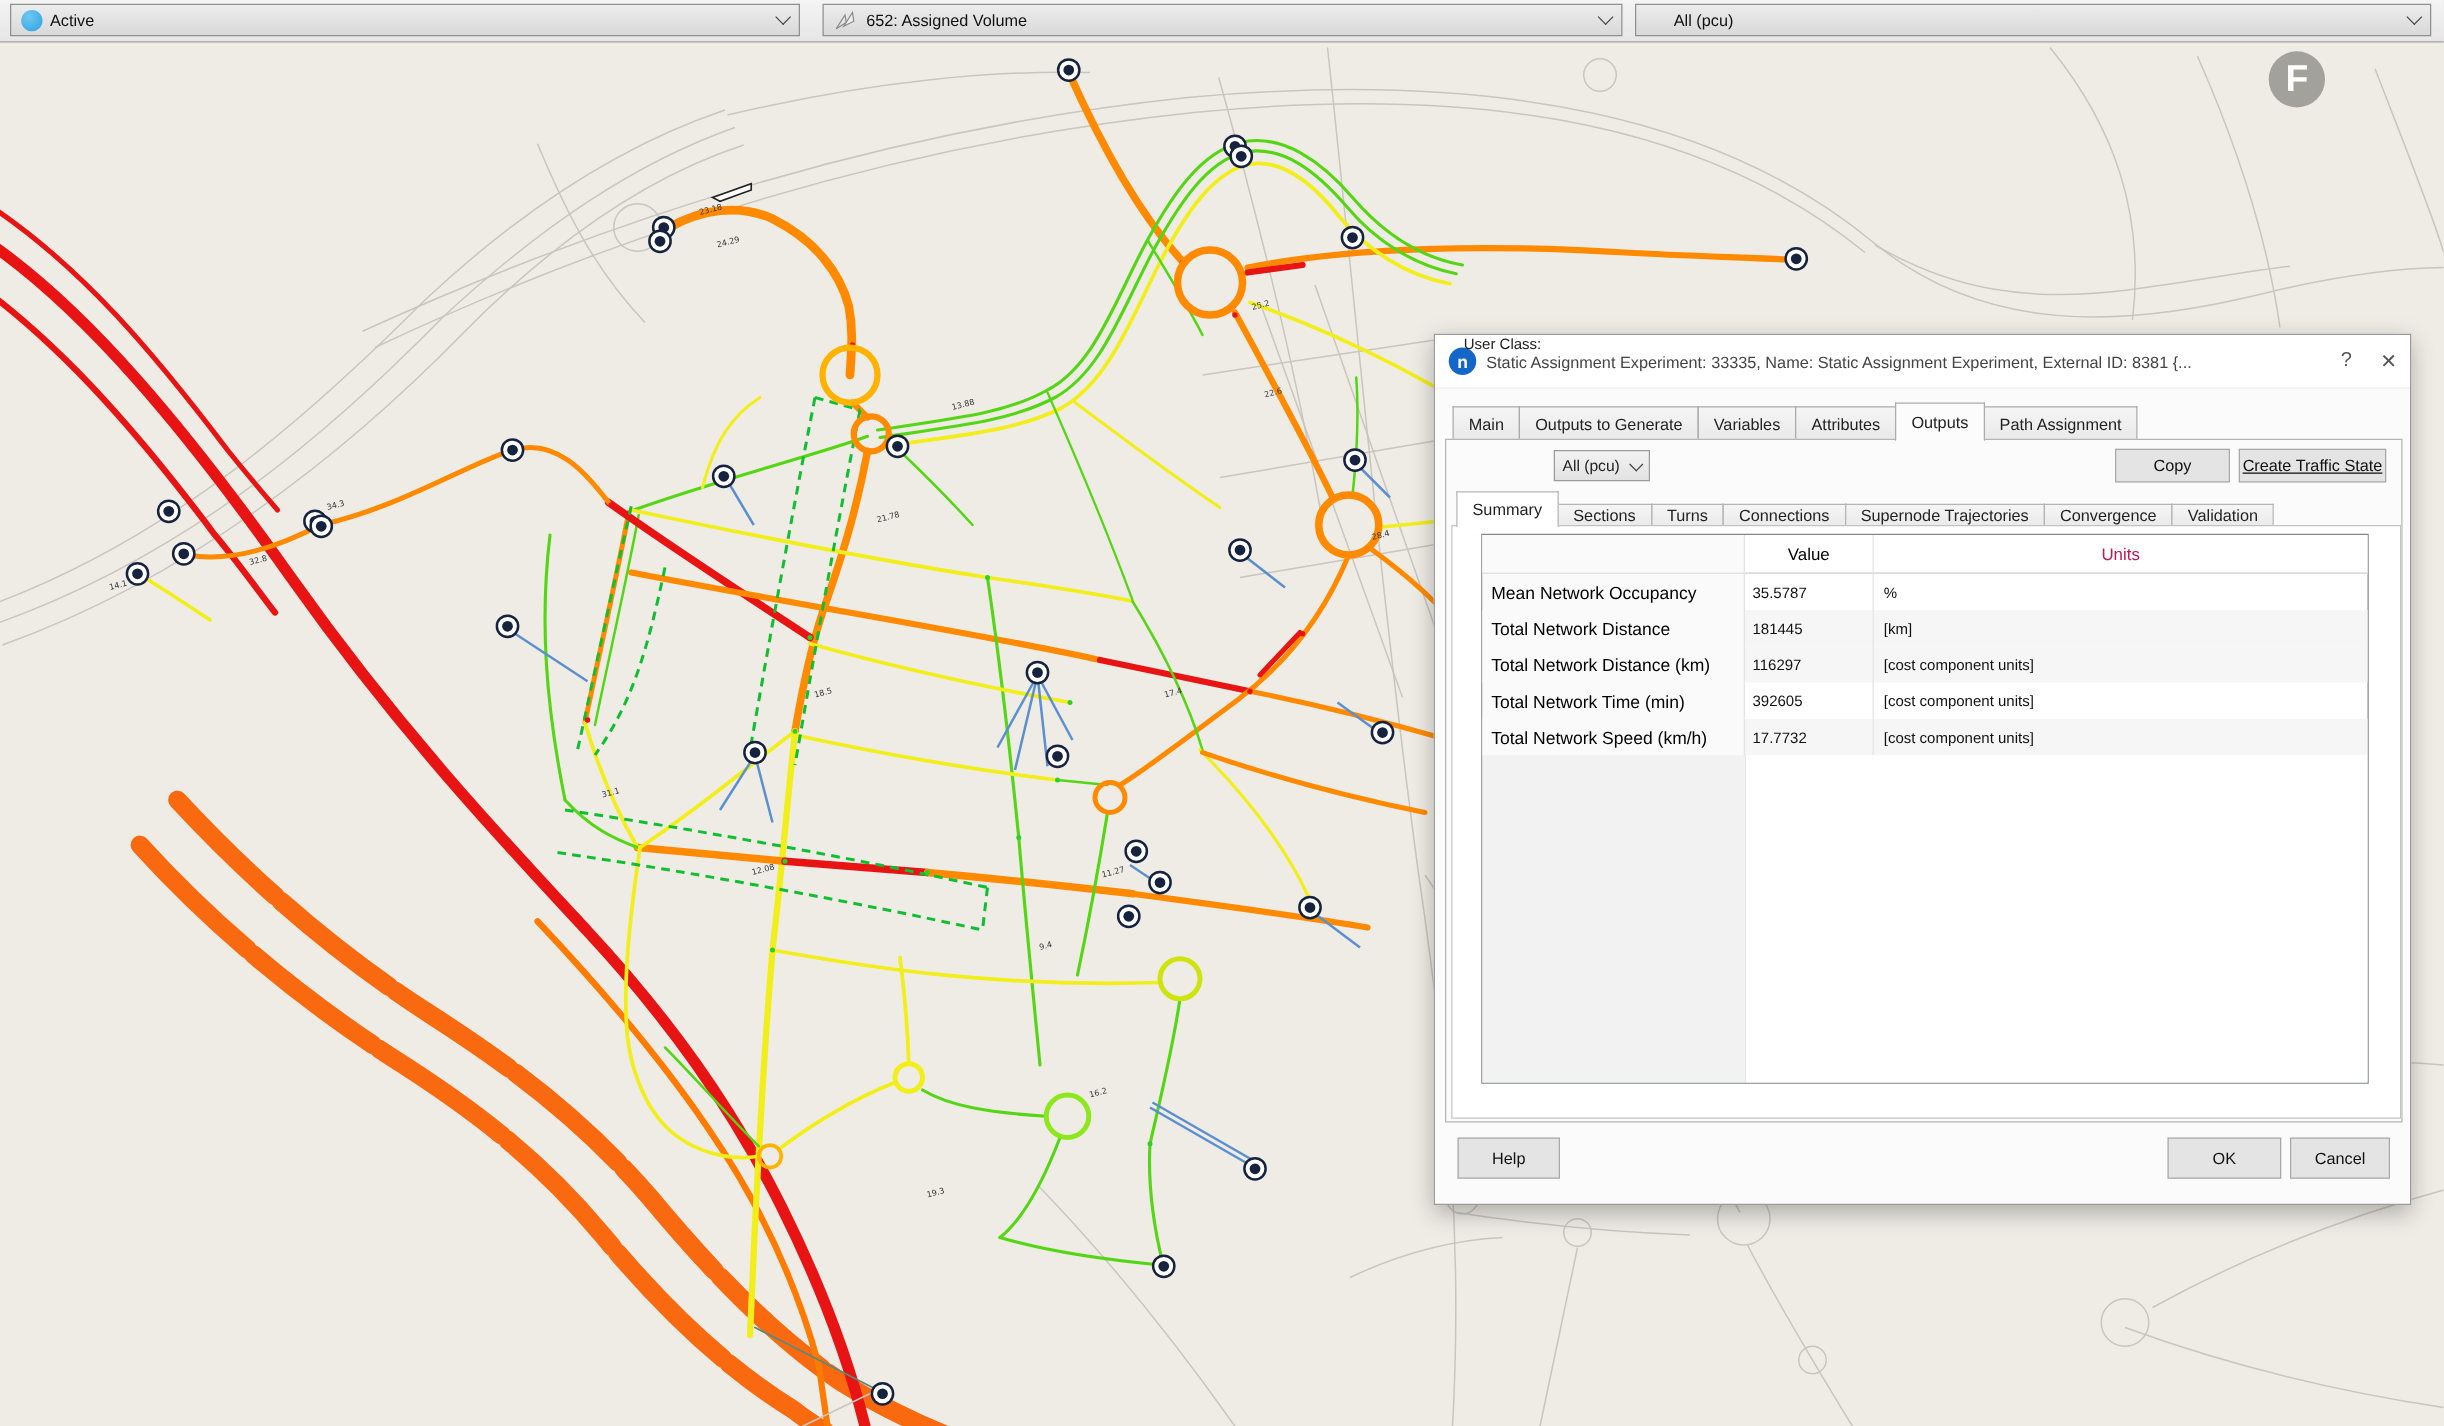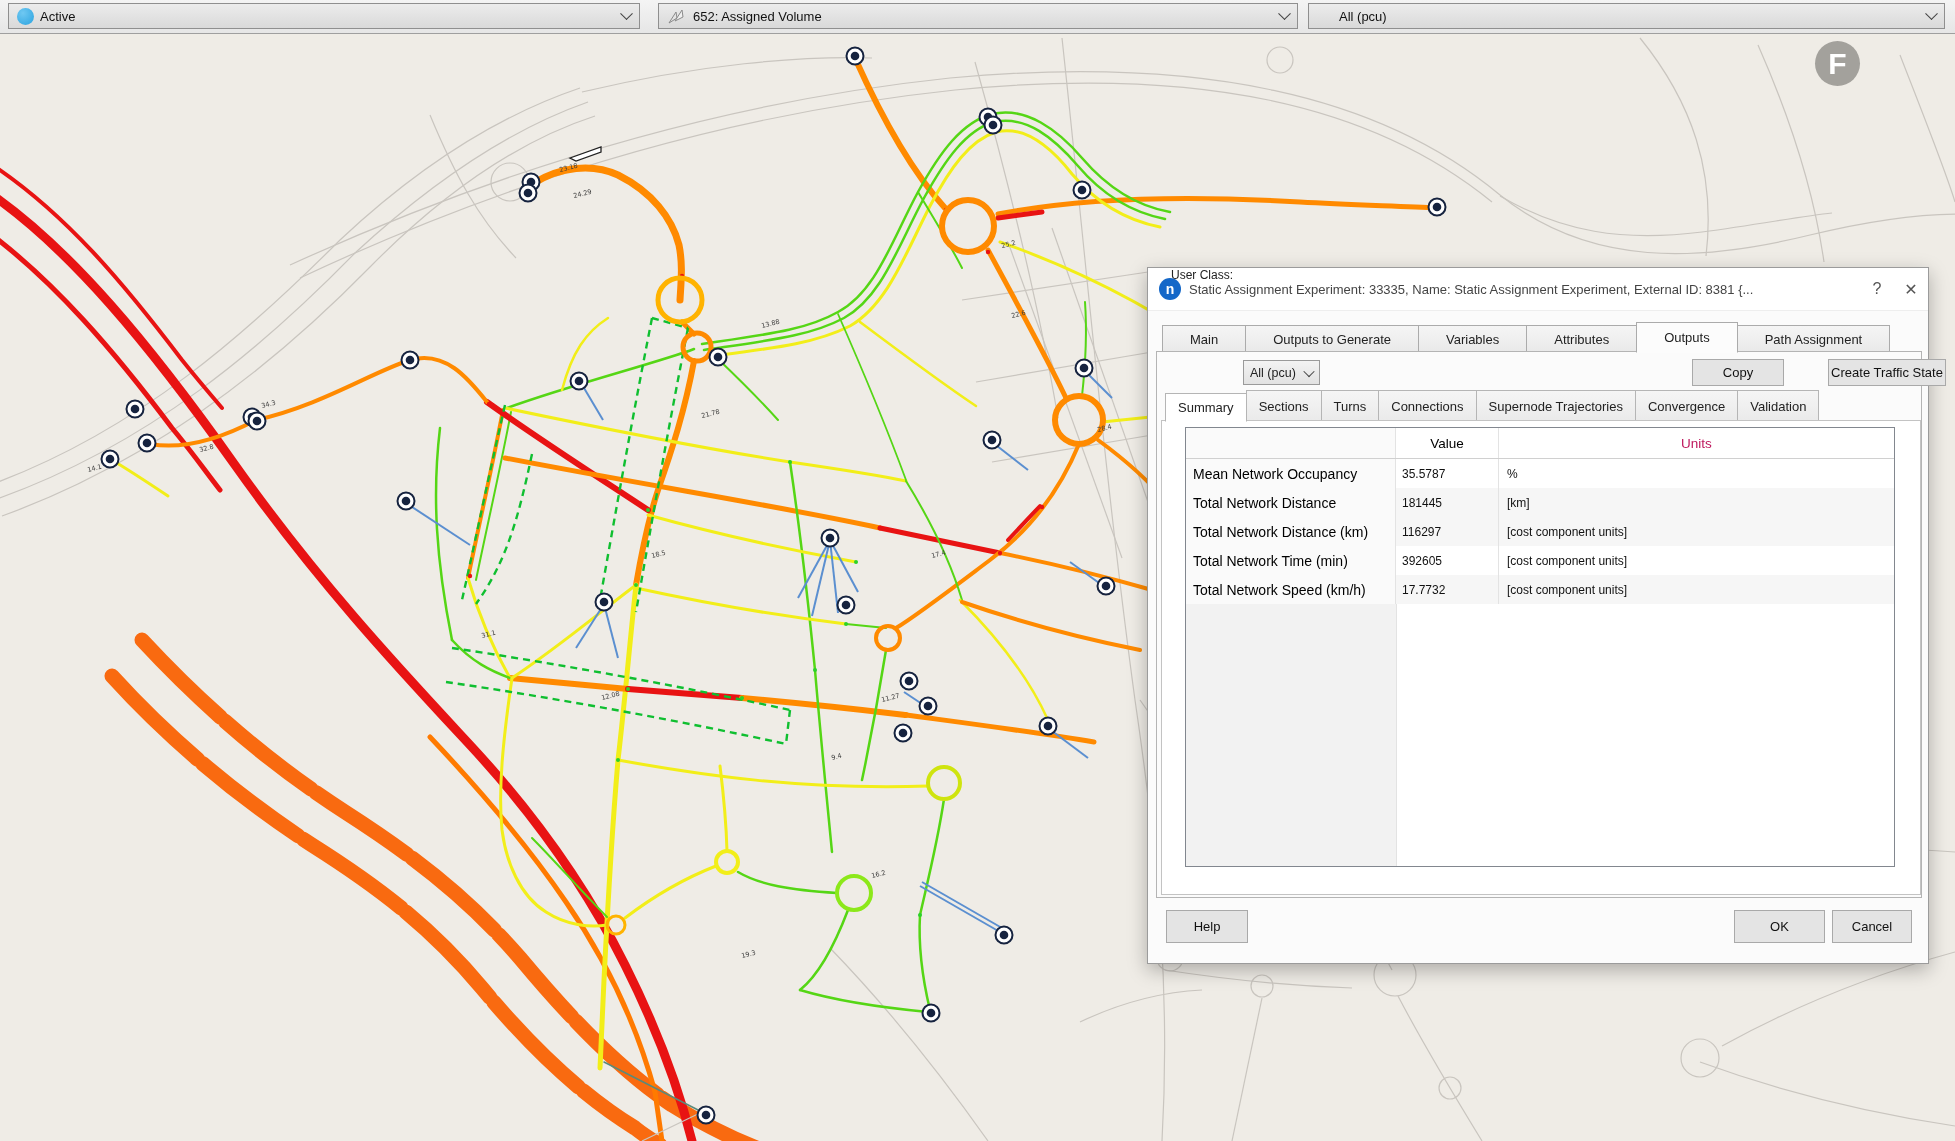--- a/index.html
+++ b/index.html
@@ -34,41 +34,41 @@
     display:flex;align-items:center;border-bottom:1px solid #eee;}
   #title-icon{width:22px;height:22px;border-radius:50%;background:#1467c8;color:#fff;
     font-weight:bold;font-size:14px;display:flex;align-items:center;justify-content:center;
     margin:0 8px 0 11px;flex:none;}
   #title-text{font-size:13px;color:#444;white-space:nowrap;overflow:hidden;}
   .tb-btn{width:34px;height:30px;display:flex;align-items:center;justify-content:center;
     color:#555;font-size:16px;}
   #titlebar .spacer{flex:1;}
   .tabbar{position:absolute;display:flex;align-items:flex-end;}
   #main-tabs{left:14px;top:54px;height:30px;}
-  .tab{box-sizing:border-box;padding:6px 27px 6px;background:linear-gradient(#f5f5f5,#e9e9e9);
+  .tab{box-sizing:border-box;padding:6px 12px 6px;background:linear-gradient(#f5f5f5,#e9e9e9);
     border:1px solid #ababab;border-bottom:none;font-size:13px;color:#222;margin-right:-1px;
     height:27px;display:flex;align-items:center;}
   .tab.active{background:#fcfcfc;height:31px;position:relative;z-index:3;margin-bottom:-1px;
     border-bottom:1px solid #fcfcfc;}
   #main-pane{position:absolute;left:8px;top:83px;width:766px;height:547px;
     border:1px solid #b4b4b4;background:#fbfbfb;box-sizing:border-box;}
   #userclass-label{position:absolute;left:23px;font-size:12px;color:#222;}
   .combo{position:absolute;left:95px;width:77px;height:25px;box-sizing:border-box;
     background:linear-gradient(#f3f3f3,#e2e2e2);border:1px solid #9a9a9a;display:flex;
     align-items:center;padding:0 6px;font-size:12.5px;}
   .combo .chev{margin-left:auto;width:7px;height:7px;border-right:1.5px solid #444;
     border-bottom:1.5px solid #444;transform:rotate(45deg) translate(-1px,-1px);}
   .btn{background:#e4e4e4;border:1px solid #a9a9a9;box-sizing:border-box;font-size:13px;
     color:#111;display:flex;align-items:center;justify-content:center;}
   #btn-copy{position:absolute;left:544px;top:91px;width:92px;height:27px;}
-  #btn-cts{position:absolute;left:680px;top:91px;width:118px;height:27px;}
+  #btn-cts{position:absolute;left:643px;top:91px;width:118px;height:27px;text-decoration:underline;}
   #sub-tabs{left:17px;top:124px;height:29px;}
   .stab{box-sizing:border-box;padding:5px 12px;background:linear-gradient(#f5f5f5,#eaeaea);
     border:1px solid #b5b5b5;border-bottom:none;font-size:13px;color:#222;margin-right:-1px;
-    height:31px;display:flex;align-items:center;}
+    height:18px;display:flex;align-items:center;}
   .stab.active{background:#fff;height:29px;margin-bottom:-1px;border-bottom:1px solid #fff;z-index:3;position:relative;text-align:center;}
   #sub-pane{position:absolute;left:13px;top:152px;width:760px;height:475px;
     border:1px solid #c3c3c3;background:#fff;box-sizing:border-box;}
   #outtable{position:absolute;left:37px;top:159px;width:710px;height:440px;
     border:1px solid #82878f;box-sizing:border-box;background:#fff;display:flex;flex-direction:column;}
   .t-head{display:flex;height:30px;flex:none;background:#fff;border-bottom:1px solid #d0d0d0;}
   .t-row{display:flex;height:29px;flex:none;align-items:stretch;}
   .t-row.even{background:#f6f6f6;}
   .cell{box-sizing:border-box;display:flex;align-items:center;border-right:1px solid #e3e3e3;}
   .c-label{width:210px;padding-left:7px;font-size:14px;color:#000;background:#fafafa;}

